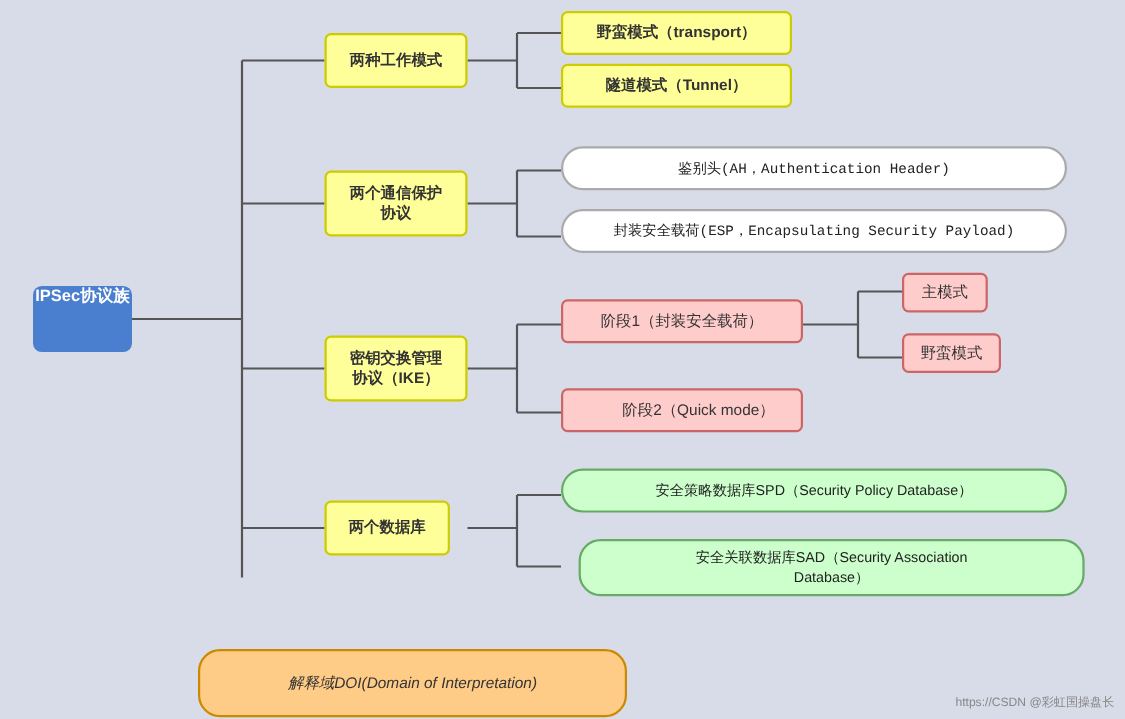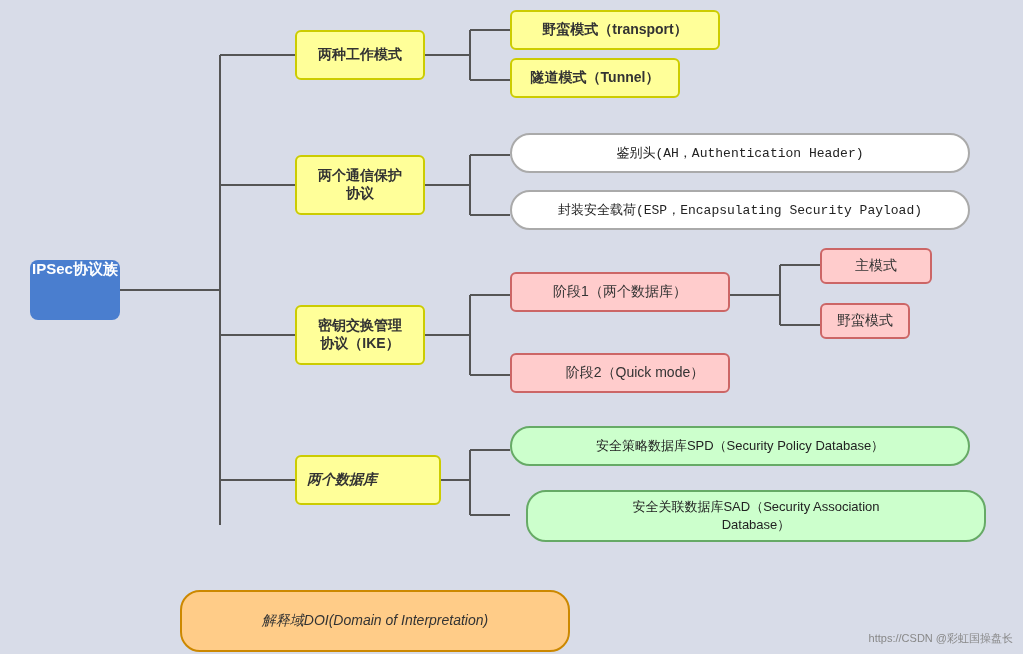--- a/index.html
+++ b/index.html
@@ -164,46 +164,46 @@
   <div class="node box-yellow" style="left:295px; top:155px; width:130px; min-height:60px; display:flex; align-items:center; justify-content:center; text-align:center; white-space:pre-line;">
     <span>两个通信保护
 协议</span>
   </div>
 
   <div class="node box-yellow" style="left:295px; top:305px; width:130px; min-height:60px; display:flex; align-items:center; justify-content:center; text-align:center; white-space:pre-line;">
     <span>密钥交换管理
 协议（IKE）</span>
   </div>
 
-  <div class="node box-yellow" style="left:295px; top:455px; width:146px; min-height:50px; display:flex; align-items:center; justify-content:flex-start;font-style:italic;">
+  <div class="node box-yellow" style="left:295px; top:455px; width:114px; min-height:50px; display:flex; align-items:center; justify-content:center;">
     <span>两个数据库</span>
   </div>
 
   <div class="node box-yellow" style="left:510px; top:10px; width:210px; min-height:40px; display:flex; align-items:center; justify-content:center;">
     <span>野蛮模式（transport）</span>
   </div>
-  <div class="node box-yellow" style="left:510px; top:58px; width:170px; min-height:40px; display:flex; align-items:center; justify-content:center;">
+  <div class="node box-yellow" style="left:510px; top:58px; width:210px; min-height:40px; display:flex; align-items:center; justify-content:center;">
     <span>隧道模式（Tunnel）</span>
   </div>
 
   <div class="node box-white" style="left:510px; top:133px; width:460px; min-height:40px; display:flex; align-items:center; justify-content:center;">
     <span>鉴别头(AH，Authentication Header)</span>
   </div>
   <div class="node box-white" style="left:510px; top:190px; width:460px; min-height:40px; display:flex; align-items:center; justify-content:center;">
     <span>封装安全载荷(ESP，Encapsulating Security Payload)</span>
   </div>
 
   <div class="node box-pink" style="left:510px; top:272px; width:220px; min-height:40px; display:flex; align-items:center; justify-content:center;">
-    <span>阶段1（两个数据库）</span>
+    <span>阶段1（封装安全载荷）</span>
   </div>
   <div class="node box-pink" style="left:510px; top:353px; width:220px; min-height:40px; display:flex; align-items:center; justify-content:center;padding-left:42px;">
     <span>阶段2（Quick mode）</span>
   </div>
 
-  <div class="node box-pink" style="left:820px; top:248px; width:112px; min-height:36px; display:flex; align-items:center; justify-content:center;">
+  <div class="node box-pink" style="left:820px; top:248px; width:78px; min-height:36px; display:flex; align-items:center; justify-content:center;">
     <span>主模式</span>
   </div>
   <div class="node box-pink" style="left:820px; top:303px; width:90px; min-height:36px; display:flex; align-items:center; justify-content:center;">
     <span>野蛮模式</span>
   </div>
 
   <div class="node box-green" style="left:510px; top:426px; width:460px; min-height:40px; display:flex; align-items:center; justify-content:center;">
     <span>安全策略数据库SPD（Security Policy Database）</span>
   </div>
   <div class="node box-green" style="left:526px; top:490px; width:460px; min-height:48px; display:flex; align-items:center; justify-content:center; text-align:center; white-space:pre-line;">

